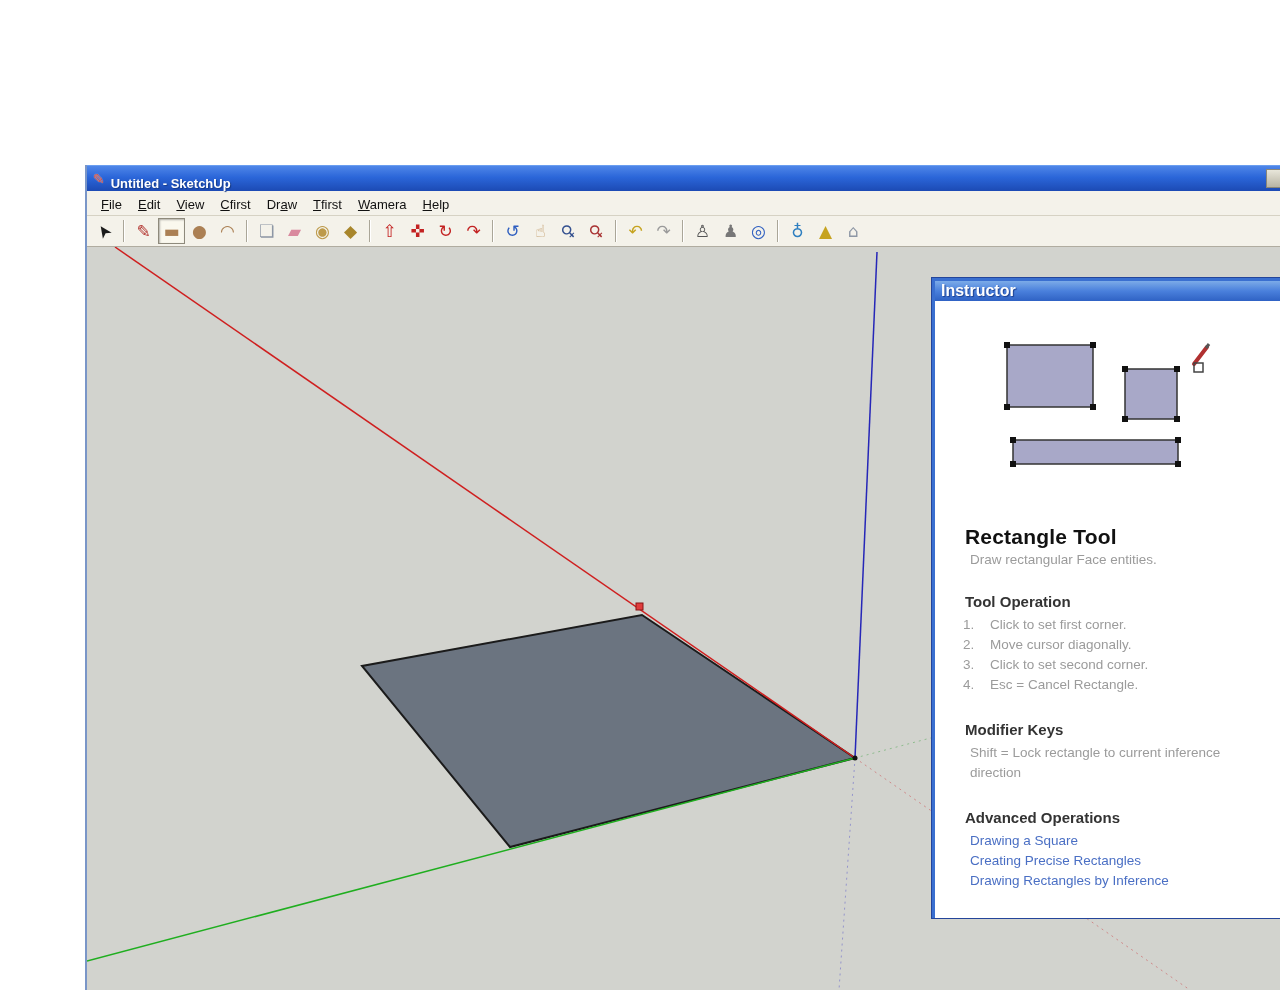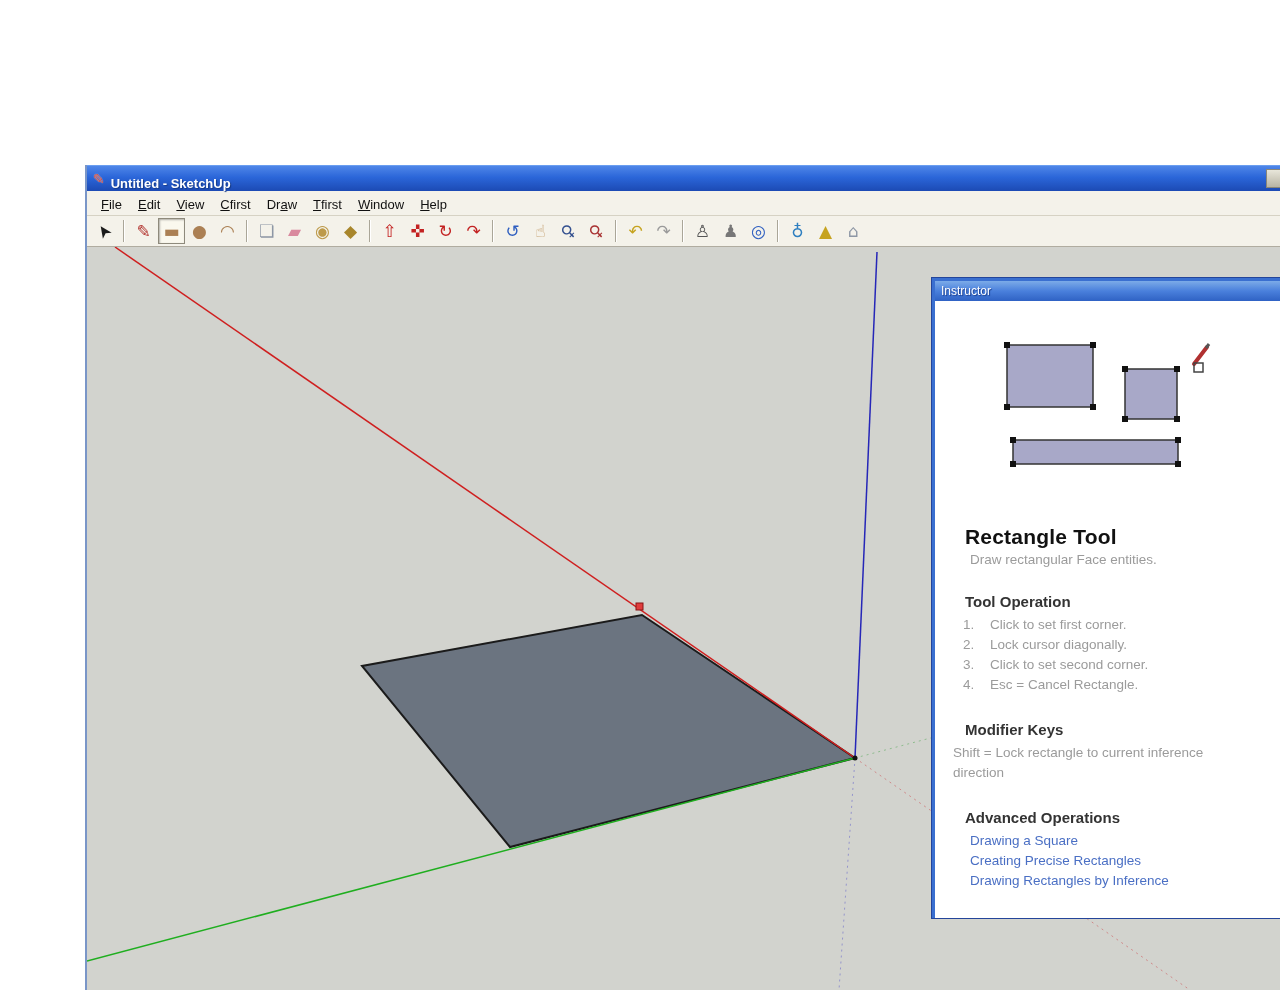--- a/index.html
+++ b/index.html
@@ -34,30 +34,30 @@
 
   
   .canvas { position:relative; width:1195px; height:743px; overflow:hidden; background:#d2d3ce; cursor:crosshair; }
   .canvas svg { display:block; }
 
   
   .instructor { position:absolute; left:845px; top:31px; width:380px; height:640px;
     background:#ffffff; border:3px solid #3a6fd0; box-shadow:0 0 0 1px #24459a; }
   .inst-titlebar { height:20px; display:flex; align-items:center; padding-left:6px;
     background:linear-gradient(180deg,#7cabe8 0%, #4a80dc 50%, #2f62c4 100%); }
-  .inst-title { color:#ffffff; font-weight:normal; font-size:12px; text-shadow:1px 1px 1px #1c3f8e; }
+  .inst-title { color:#ffffff; font-weight:bold; font-size:16px; text-shadow:1px 1px 1px #1c3f8e; }
   .inst-body { height:617px; overflow:hidden; background:#ffffff; }
   .diagram { margin:40px 0 0 22px; }
   .inst-heading { font-size:21px; font-weight:bold; color:#111; margin:44px 0 3px 30px; letter-spacing:0.2px; }
   .inst-sub { font-size:13.5px; color:#9b9b9b; margin-left:35px; }
   .inst-section { font-size:15px; font-weight:bold; color:#333; margin:26px 0 5px 30px; }
   .steps { margin-left:28px; }
   .step { display:flex; font-size:13.5px; color:#9b9b9b; line-height:20px; }
   .step-num { width:27px; }
-  .mod-text { font-size:13.5px; color:#9b9b9b; margin-left:18px; width:292px; line-height:20px; }
+  .mod-text { font-size:13.5px; color:#9b9b9b; margin-left:35px; width:292px; line-height:20px; }
   .links { margin-left:35px; margin-top:2px; }
   .link { font-size:13.5px; color:#4a6fc4; line-height:20px; cursor:pointer; }
 </style>
 </head>
 <body>
 
 <div class="page">
   <div class="app-window">
 
     <div class="titlebar">
@@ -73,21 +73,21 @@
         <span class="menu-item"><span></span><span class="accel">E</span><span>dit</span></span>
 
         <span class="menu-item"><span></span><span class="accel">V</span><span>iew</span></span>
 
         <span class="menu-item"><span></span><span class="accel">C</span><span>first</span></span>
 
         <span class="menu-item"><span>Dr</span><span class="accel">a</span><span>w</span></span>
 
         <span class="menu-item"><span></span><span class="accel">T</span><span>first</span></span>
 
-        <span class="menu-item"><span></span><span class="accel">W</span><span>indow</span></span>
+        <span class="menu-item"><span></span><span class="accel">W</span><span>amera</span></span>
 
         <span class="menu-item"><span></span><span class="accel">H</span><span>elp</span></span>
       </div>
 
     <div class="toolbar">
         <button class="tb-btn">
           <span class="tb-glyph" style="color: rgb(26, 26, 26); transform: rotate(-125deg); display: inline-block;">➤</span>
         </button>
         <span class="tb-sep"></span>
         <button class="tb-btn">
@@ -226,21 +226,21 @@
           <div class="inst-section">Tool Operation</div>
           <div class="steps">
 
               <div class="step">
                 <span class="step-num">1.</span>
                 <span class="step-text">Click to set first corner.</span>
               </div>
 
               <div class="step">
                 <span class="step-num">2.</span>
-                <span class="step-text">Lock cursor diagonally.</span>
+                <span class="step-text">Move cursor diagonally.</span>
               </div>
 
               <div class="step">
                 <span class="step-num">3.</span>
                 <span class="step-text">Click to set second corner.</span>
               </div>
 
               <div class="step">
                 <span class="step-num">4.</span>
                 <span class="step-text">Esc = Cancel Rectangle.</span>

